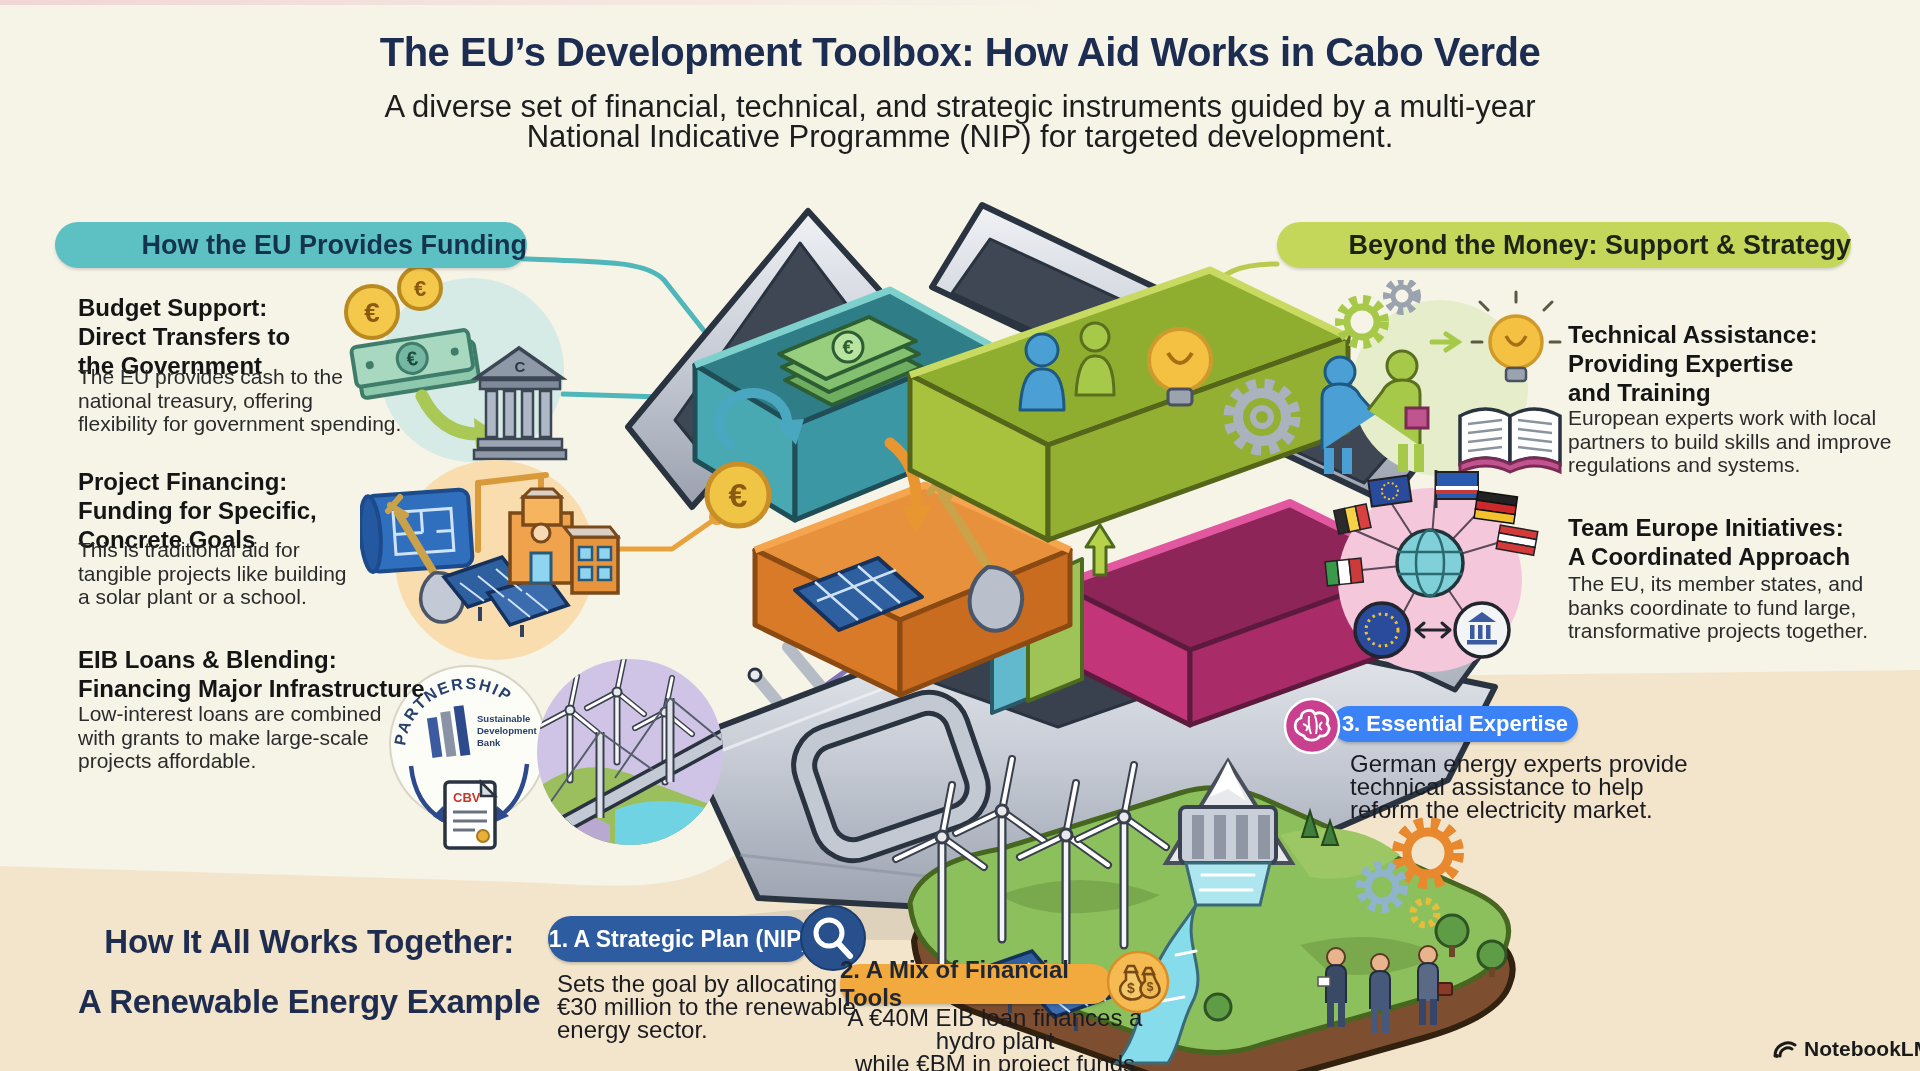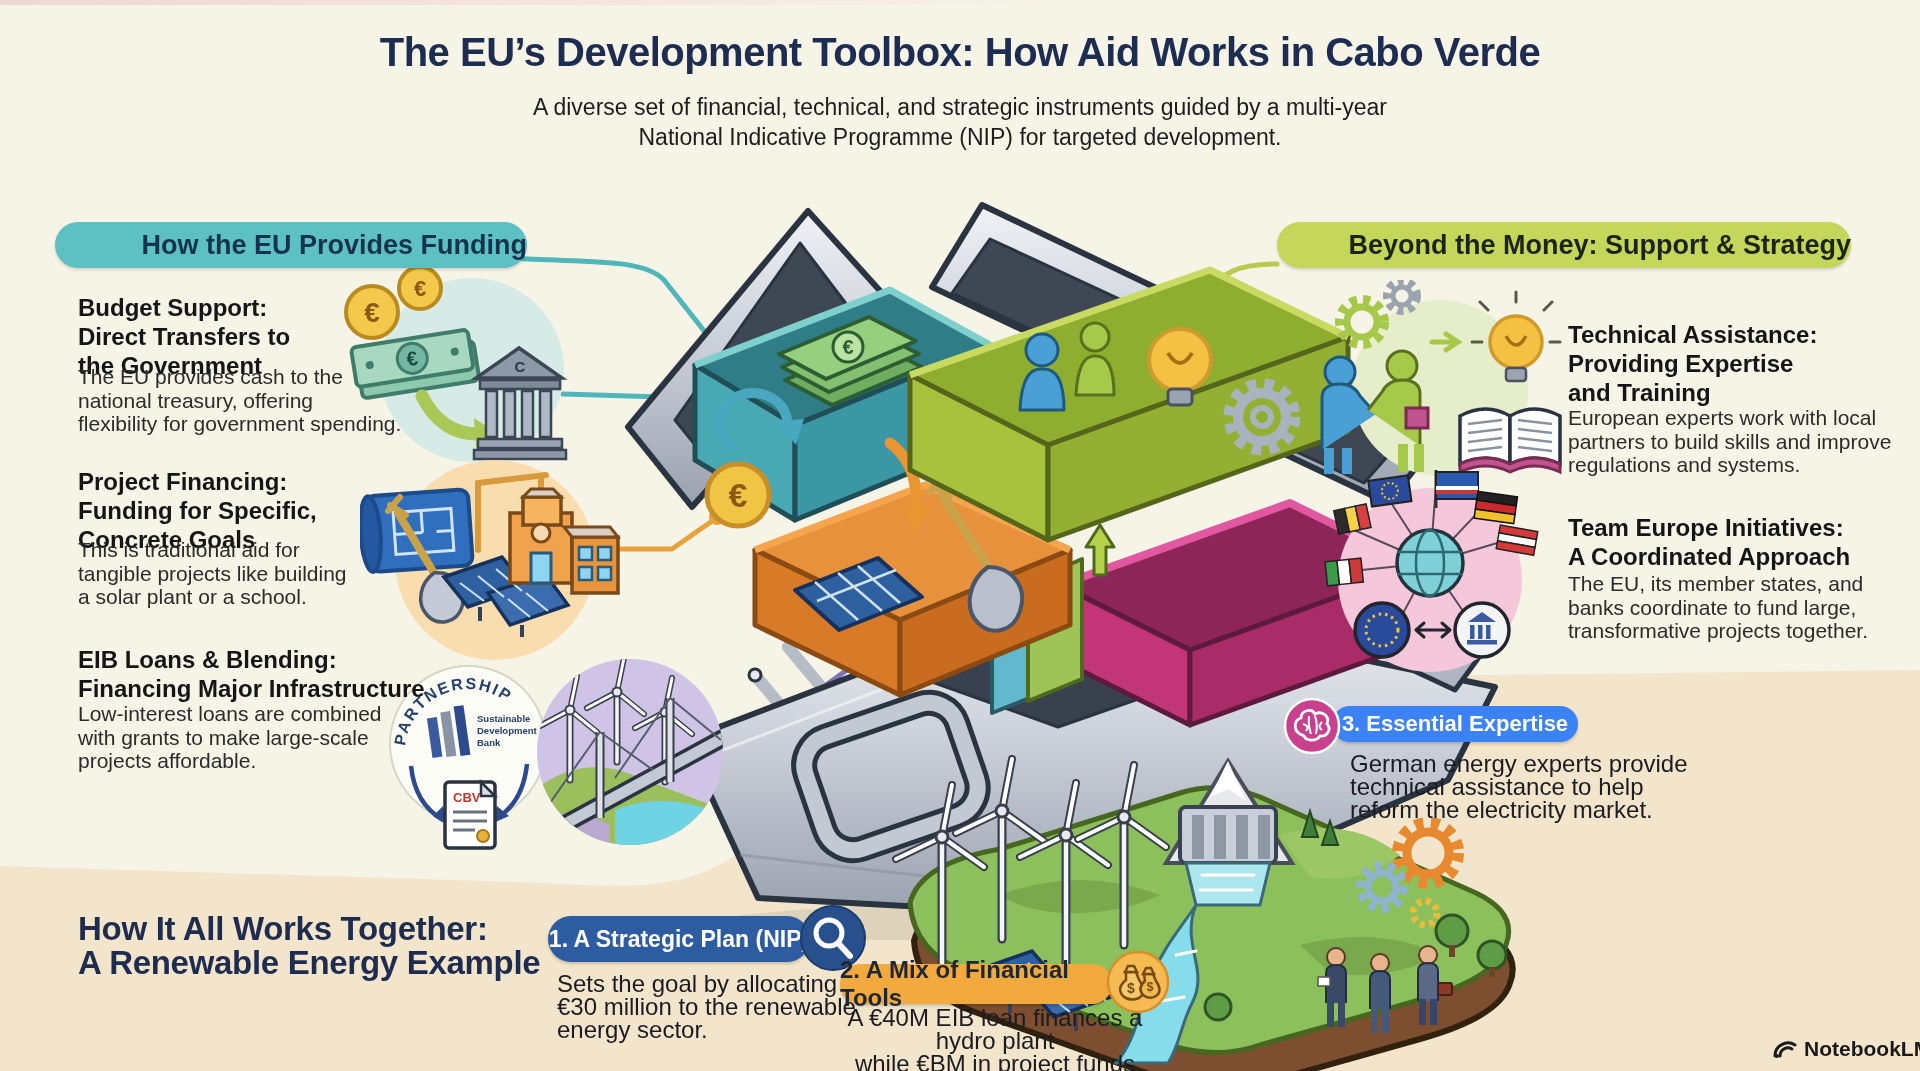--- a/index.html
+++ b/index.html
@@ -8,29 +8,29 @@
   .abs{position:absolute;}
   .pre{white-space:pre-line;}
   .topstrip{left:0;top:0;width:1920px;height:5px;
             background:linear-gradient(to right,rgba(238,198,204,.65),rgba(238,198,204,0) 55%);z-index:4;}
   .bglayer{left:0;top:0;z-index:0;}
   .conn{left:0;top:0;z-index:1;pointer-events:none;}
   .art{z-index:2;}
   .txt{z-index:3;}
   .title{left:0;top:30px;width:1920px;text-align:center;font-size:40px;font-weight:bold;
          color:#1d2d52;letter-spacing:-.5px;}
-  .subtitle{left:0;top:92px;width:1920px;text-align:center;font-size:23px;line-height:30px;
+  .subtitle{left:0;top:92px;width:1920px;text-align:center;font-size:31px;line-height:30px;
             font-weight:500;color:#1d1d1d;}
   .badge{height:46px;border-radius:24px;display:flex;align-items:center;justify-content:flex-end;
          font-size:27px;font-weight:bold;box-shadow:0 2px 3px rgba(0,0,0,.14);}
   .badge-teal{left:55px;top:222px;width:472px;background:#5dc0c2;color:#14334e;}
   .badge-lime{left:1277px;top:222px;width:574px;background:#c5d75a;color:#1d2416;}
   .sec-h{font-size:24px;line-height:29px;font-weight:bold;color:#151515;margin-top:8px;}
   .sec-b{font-size:21px;line-height:23.5px;color:#2b2b2b;}
-  .bigh{left:78px;top:912px;font-size:33px;line-height:34px;font-weight:bold;color:#1e2c50;letter-spacing:-.3px;}
+  .bigh{left:78px;top:912px;font-size:33px;line-height:60px;font-weight:bold;color:#1e2c50;letter-spacing:-.3px;text-align:center;}
   .pill{display:flex;align-items:center;justify-content:center;font-weight:bold;color:#fff;
         box-shadow:0 2px 3px rgba(0,0,0,.18);}
   .pill-blue{left:548px;top:916px;width:262px;height:46px;border-radius:23px;background:#2e5ca0;font-size:23px;}
   .pill-orange{left:840px;top:964px;width:272px;height:40px;border-radius:20px;background:#f2a93d;
                color:#1f2733;font-size:24px;}
   .pill-magenta{left:1332px;top:706px;width:246px;height:36px;border-radius:18px;background:#3b82f6;font-size:22px;}
   .step-b{font-size:24px;line-height:23px;color:#1b1b22;}
   .brand{left:1772px;top:1036px;display:flex;align-items:center;gap:6px;z-index:4;}
   .brand-t{font-size:21px;font-weight:600;color:#1a1a1a;}
 </style>

